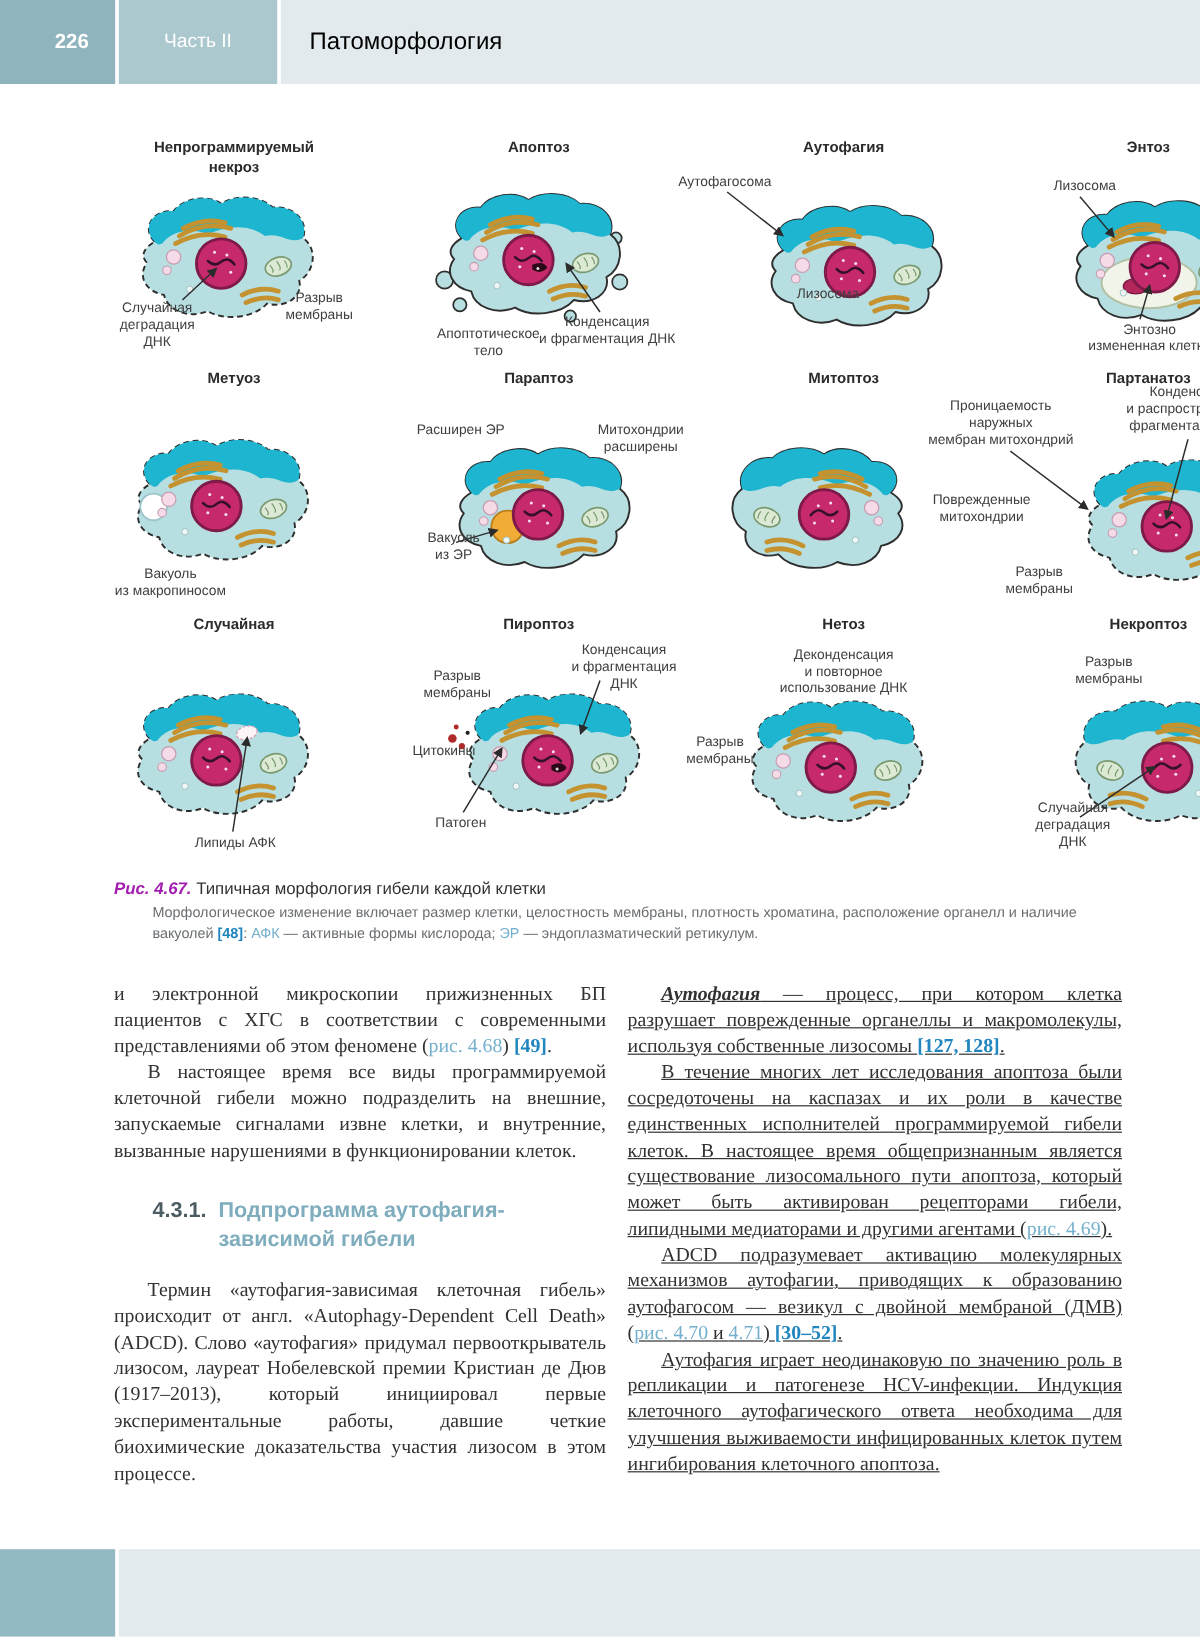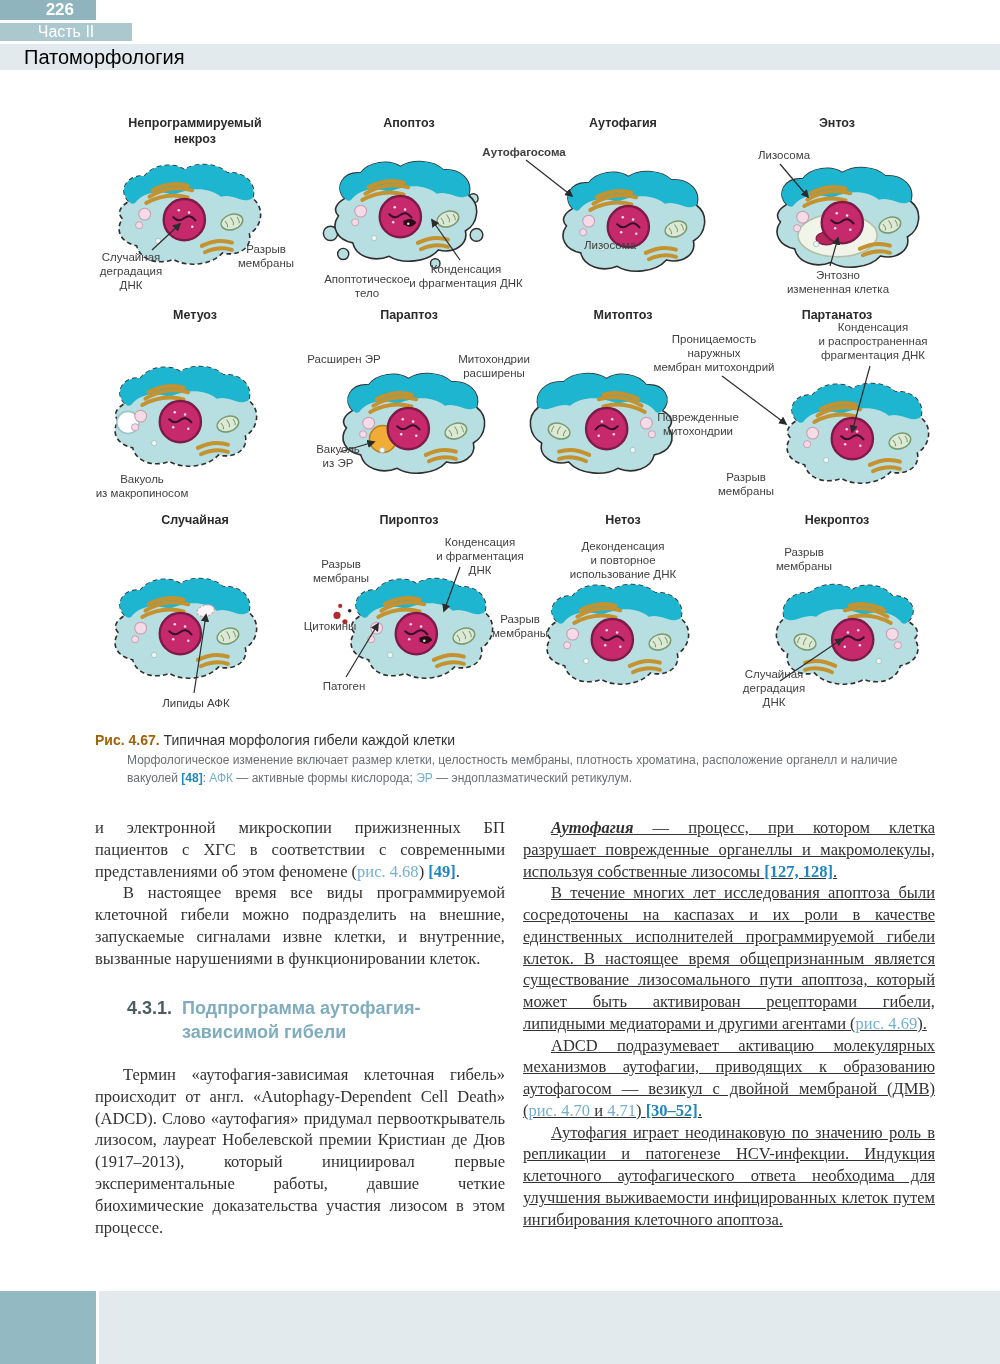--- a/index.html
+++ b/index.html
@@ -1,41 +1,41 @@
 <!DOCTYPE html>
 <html lang="ru"><head>
 <meta charset="utf-8">
 <style>
   html,body{margin:0;padding:0;}
   body{
     width:1000px;height:1364px;position:relative;background:#ffffff;
     font-family:"Liberation Sans",sans-serif;color:#323232;overflow:hidden;
   }
   
-  .pg-header{display:flex;height:70px;gap:3px;background:#ffffff;flex-direction:column;}
+  .pg-header{display:flex;height:70px;gap:3px;background:#ffffff;}
   .hbox-num{width:96px;background:#8fb4bd;color:#ffffff;font-weight:bold;font-size:17px;
     display:flex;align-items:center;justify-content:flex-end;padding-right:22px;box-sizing:border-box;}
   .hbox-part{width:132px;background:#abc8ce;color:#ffffff;font-size:16px;
     display:flex;align-items:center;justify-content:center;}
   .hbox-chap{flex:1;background:#e2eaed;color:#000000;font-size:20px;
     display:flex;align-items:center;padding-left:24px;}
   
   .figure{margin:42px 0 0 88px;width:866px;position:relative;}
-  .frow{display:flex;position:relative;}
+  .frow{display:flex;position:relative;gap:40px;}
   .panel{position:relative;width:214px;flex:0 0 214px;}
   .ptitle{position:absolute;top:4px;left:-10px;right:-10px;text-align:center;font-weight:bold;
     font-size:12.5px;line-height:1.25;color:#2b2b2b;white-space:pre-line;z-index:3;}
   .cellwrap{position:absolute;z-index:1;}
   .plabel{position:absolute;font-size:11.5px;line-height:1.22;color:#3f3f3f;
     white-space:pre-line;text-align:center;z-index:3;}
   .overlay{position:absolute;top:0;z-index:2;pointer-events:none;overflow:visible;}
   
   .caption{margin:8px 60px 0 95px;}
   .cap-head{font-size:14px;color:#333333;}
-  .fig-num{color:#a16207;font-weight:bold;}
+  .fig-num{color:#a21caf;font-weight:bold;font-style:italic;}
   .cap-title{color:#333333;}
   .cap-body{margin-left:32px;margin-top:3px;color:#6b6f72;font-size:12px;line-height:1.5;}
   .cite{color:#2186c0;font-weight:bold;text-decoration:none;}
   .ref{color:#74b0cd;text-decoration:none;}
   
   .columns{display:flex;gap:18px;margin:30px 63px 0 95px;
     font-family:"Liberation Serif",serif;font-size:16.5px;line-height:1.32;
     color:#323232;text-align:justify;}
   .col-left{width:410px;flex:0 0 410px;}
   .col-right{width:412px;flex:0 0 412px;text-decoration:underline;}
@@ -184,21 +184,21 @@
                   <circle cx="106" cy="79" r="26" fill="#c62a6c" stroke="#7e1a47" stroke-width="3"></circle>
                   <path d="M92,76 q7,7 14,1 t14,3" stroke="#35102a" stroke-width="2.6" fill="none" stroke-linecap="round"></path>
                   <g fill="#ffffff" opacity="0.85">
                     <circle cx="97" cy="86" r="1.6"></circle>
                     <circle cx="112" cy="70" r="1.6"></circle>
                     <circle cx="116" cy="88" r="1.6"></circle>
                     <circle cx="99" cy="67" r="1.6"></circle>
                   </g>
                 </g>
               </svg></div>
-            <span class="plabel" style="left: -48px; top: 33px; width: 112px; font-weight: bold;">Аутофагосома</span>
+            <span class="plabel" style="left: -48px; top: 33px; width: 112px;">Аутофагосома</span>
             <span class="plabel" style="left: 52px; top: 126px; width: 84px;">Лизосома</span>
             <svg class="overlay" style="left:-110px" width="434" height="192">
               <defs>
                 <marker id="ah2" viewBox="0 0 10 10" refX="8" refY="5" markerWidth="7" markerHeight="7" orient="auto-start-reverse">
                   <path d="M0,0 L10,5 L0,10 z" fill="#2b2b2b"></path>
                 </marker>
               </defs>
               <line x1="120" y1="48" x2="166" y2="84" stroke="#2b2b2b" stroke-width="1.2" marker-end="url(#ah2)"></line>
             </svg>
           </div>

